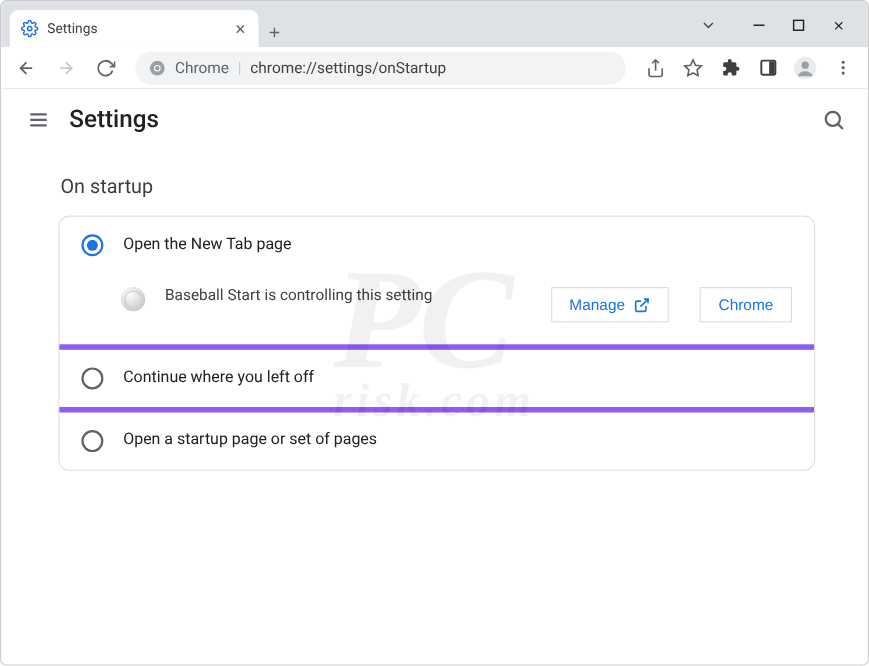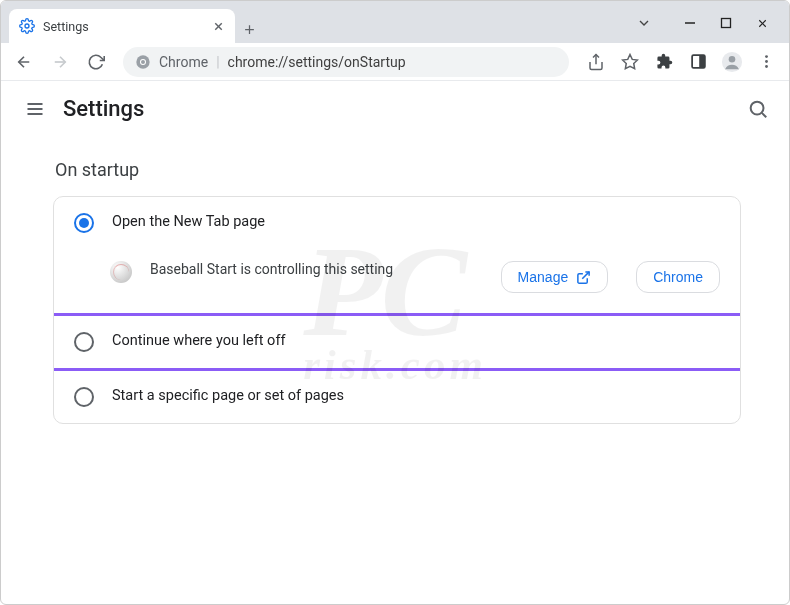--- a/index.html
+++ b/index.html
@@ -27,27 +27,27 @@
   .settings-header { height: 56px; display: flex; align-items: center; padding: 0 20px; border-bottom: 1px solid #0000; }
   .hamburger { width: 28px; display: flex; align-items: center; justify-content: center; color: #5f6368; cursor: pointer; margin-right: 14px; }
   .settings-title { font-size: 22px; font-weight: 500; color: #202124; }
   .search-settings { margin-left: auto; color: #5f6368; cursor: pointer; display: flex; }
 
   
   .content { padding: 10px 48px 0 52px; }
   .section-label { font-size: 18px; color: #3c4043; margin: 12px 0 16px 2px; }
   .card { border: 1px solid #e0e0e0; border-radius: 10px; background: #fff; }
   .row { display: flex; align-items: flex-start; padding: 16px 20px; gap: 18px; }
-  .row + .row { border-top: 3px solid #8b5cf6; }
+  .row + .row { border-top: 5px solid #8b5cf6; }
   .row-label { font-size: 14.5px; color: #202124; }
   .row.sub { padding: 12px 20px 20px 56px; border-top: none; }
   .sub-text { font-size: 14px; color: #3c4043; flex: 1; }
   .ext-icon { width: 22px; height: 22px; border-radius: 50%; background: radial-gradient(circle at 35% 30%, #fff, #d8d8d8 55%, #b8b8b8); display: inline-block; position: relative; }
   .ext-icon::after { content:""; position:absolute; inset:3px; border-radius:50%; border-top:1px solid rgba(200,50,50,.35); border-left:1px solid rgba(200,50,50,.25); }
-  .btn { border: 1px solid #dadce0; background: #fff; color: #1a73e8; font-size: 14px; padding: 7px 16px; border-radius: 12px; cursor: pointer; display: inline-flex; align-items: center; gap: 8px; font-weight: 500; }
+  .btn { border: 1px solid #dadce0; background: #fff; color: #1a73e8; font-size: 14px; padding: 7px 16px; border-radius: 0; cursor: pointer; display: inline-flex; align-items: center; gap: 8px; font-weight: 500; }
   .btn + .btn { margin-left: 10px; }
   
   
   .radio { width: 20px; height: 20px; border: 2px solid #5f6368; border-radius: 50%; display: inline-flex; align-items: center; justify-content: center; cursor: pointer; flex-shrink: 0; }
   .radio.selected { border-color: #1a73e8; }
   .radio.selected::after { content: ""; width: 10px; height: 10px; border-radius: 50%; background: #1a73e8; }
 
   
   .watermark { position: absolute; inset: 0; display: flex; align-items: center; justify-content: center; pointer-events: none; }
   .watermark-text { font-size: 130px; font-weight: 700; font-style: italic; color: rgba(0,0,0,0.055); letter-spacing: -2px; white-space: nowrap; font-family: Georgia, "Times New Roman", serif; }
@@ -219,21 +219,21 @@
       <button class="btn">
         <span>Chrome</span>
       </button>
     </div>
     <div class="row">
       <span class="radio"></span>
       <span class="row-label">Continue where you left off</span>
     </div>
     <div class="row">
       <span class="radio"></span>
-      <span class="row-label">Start a specific page or set of pages</span>
+      <span class="row-label">Open a startup page or set of pages</span>
     </div>
   </div>
 </div>
 
 <div class="watermark">
   <div class="watermark-text">
     <span>PC</span>
     <span class="sub">risk.com</span>
   </div>
 </div>

